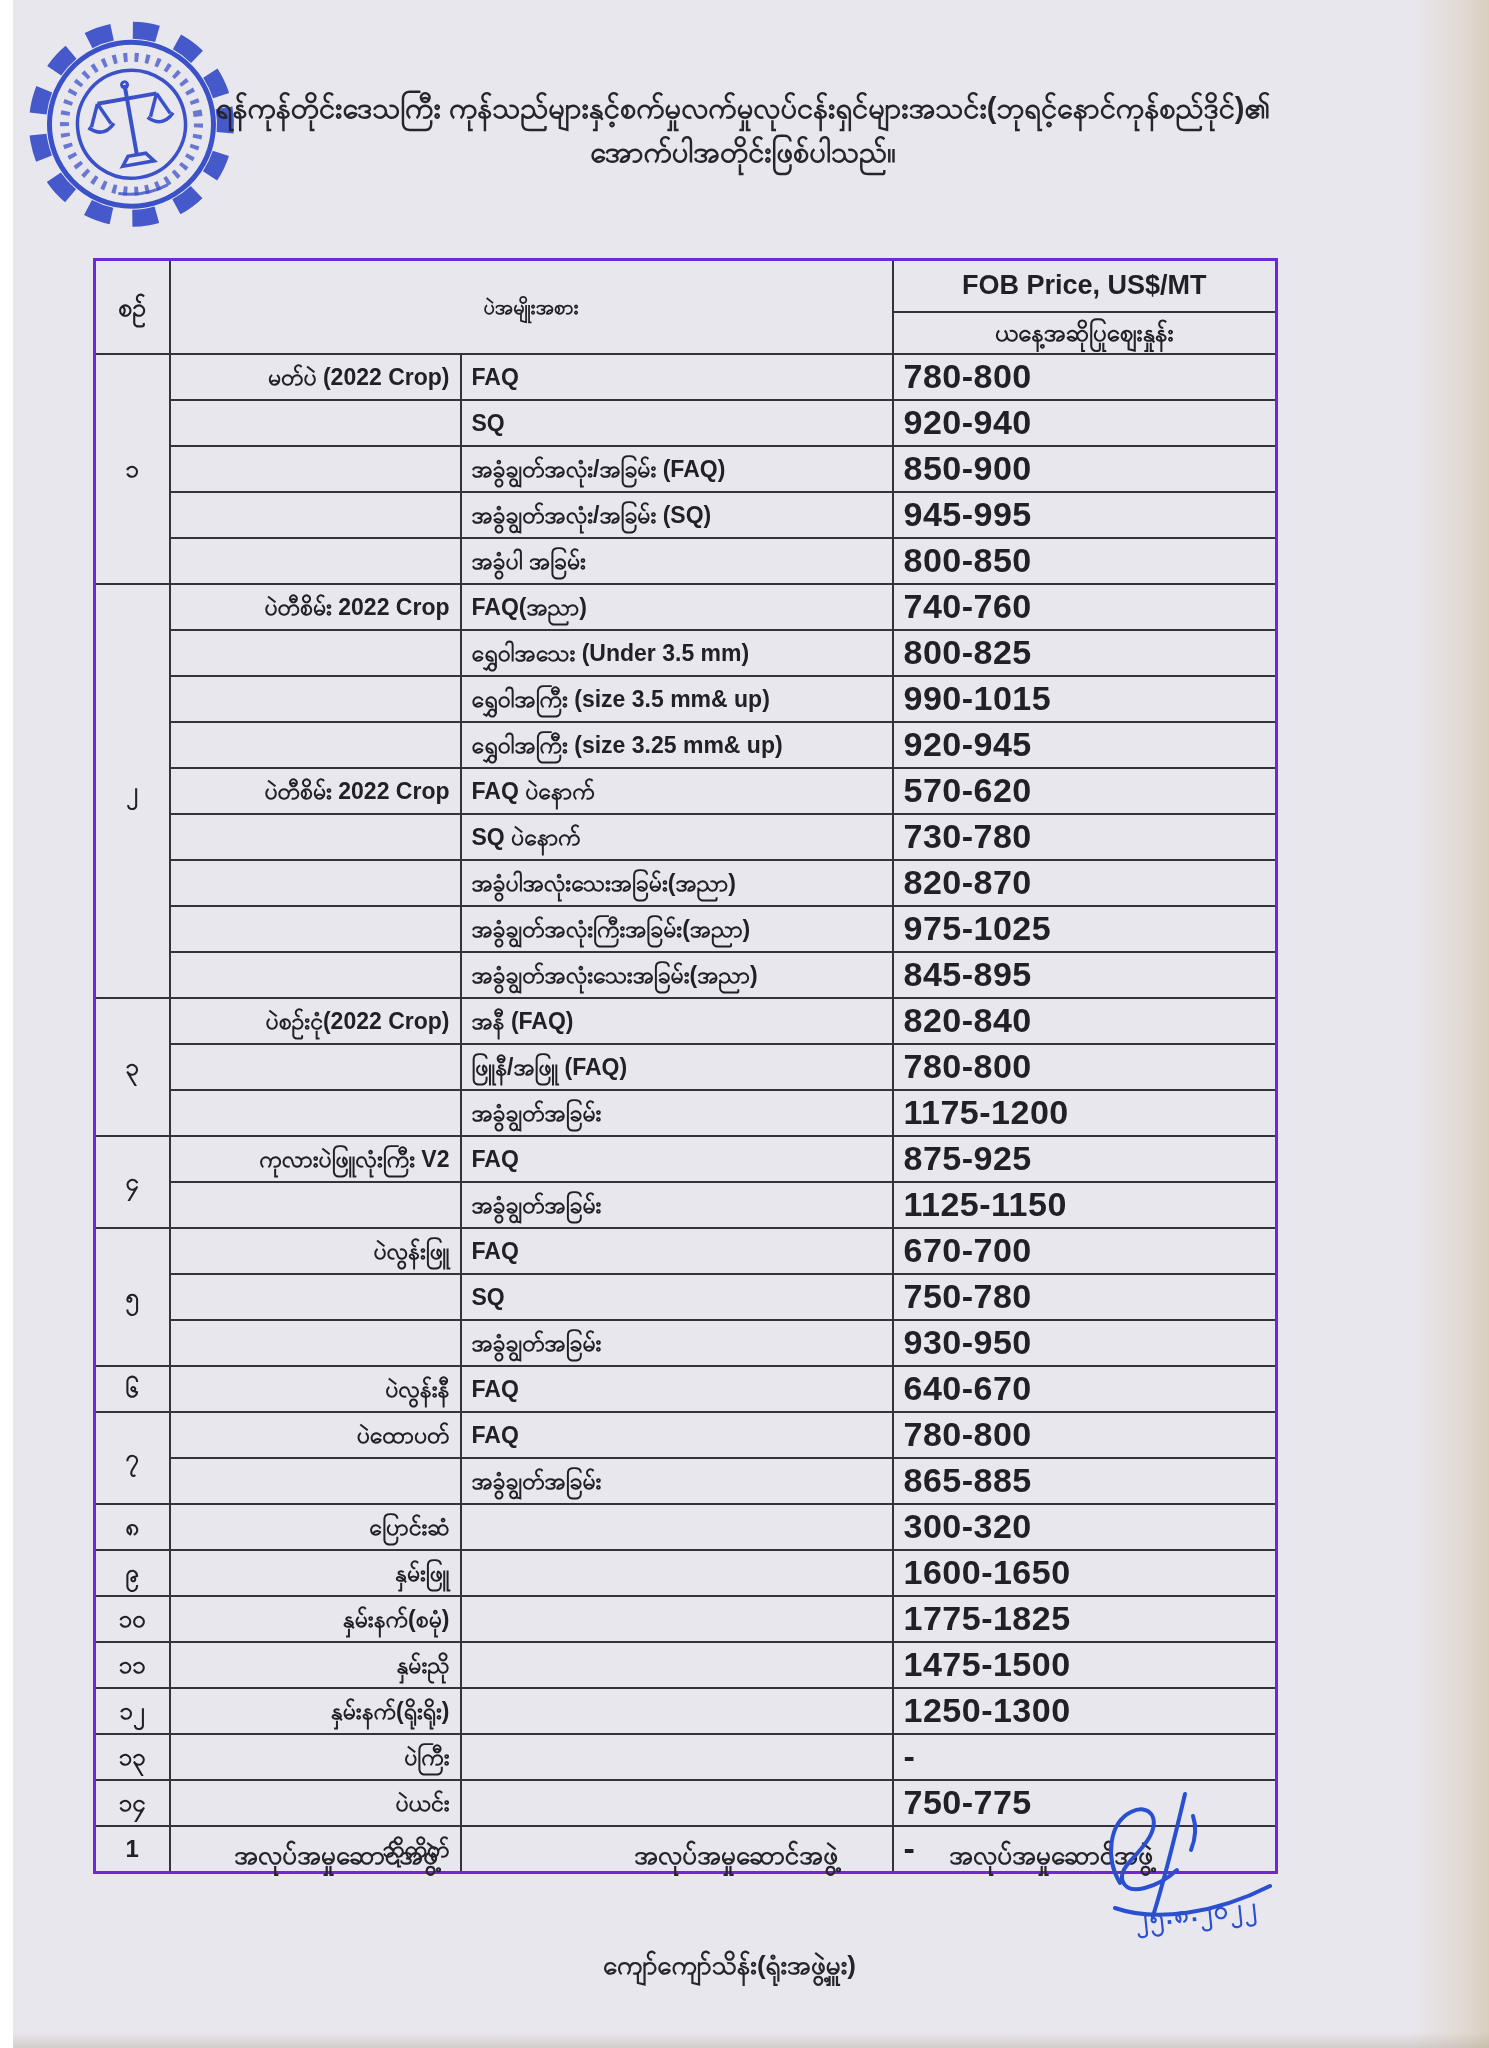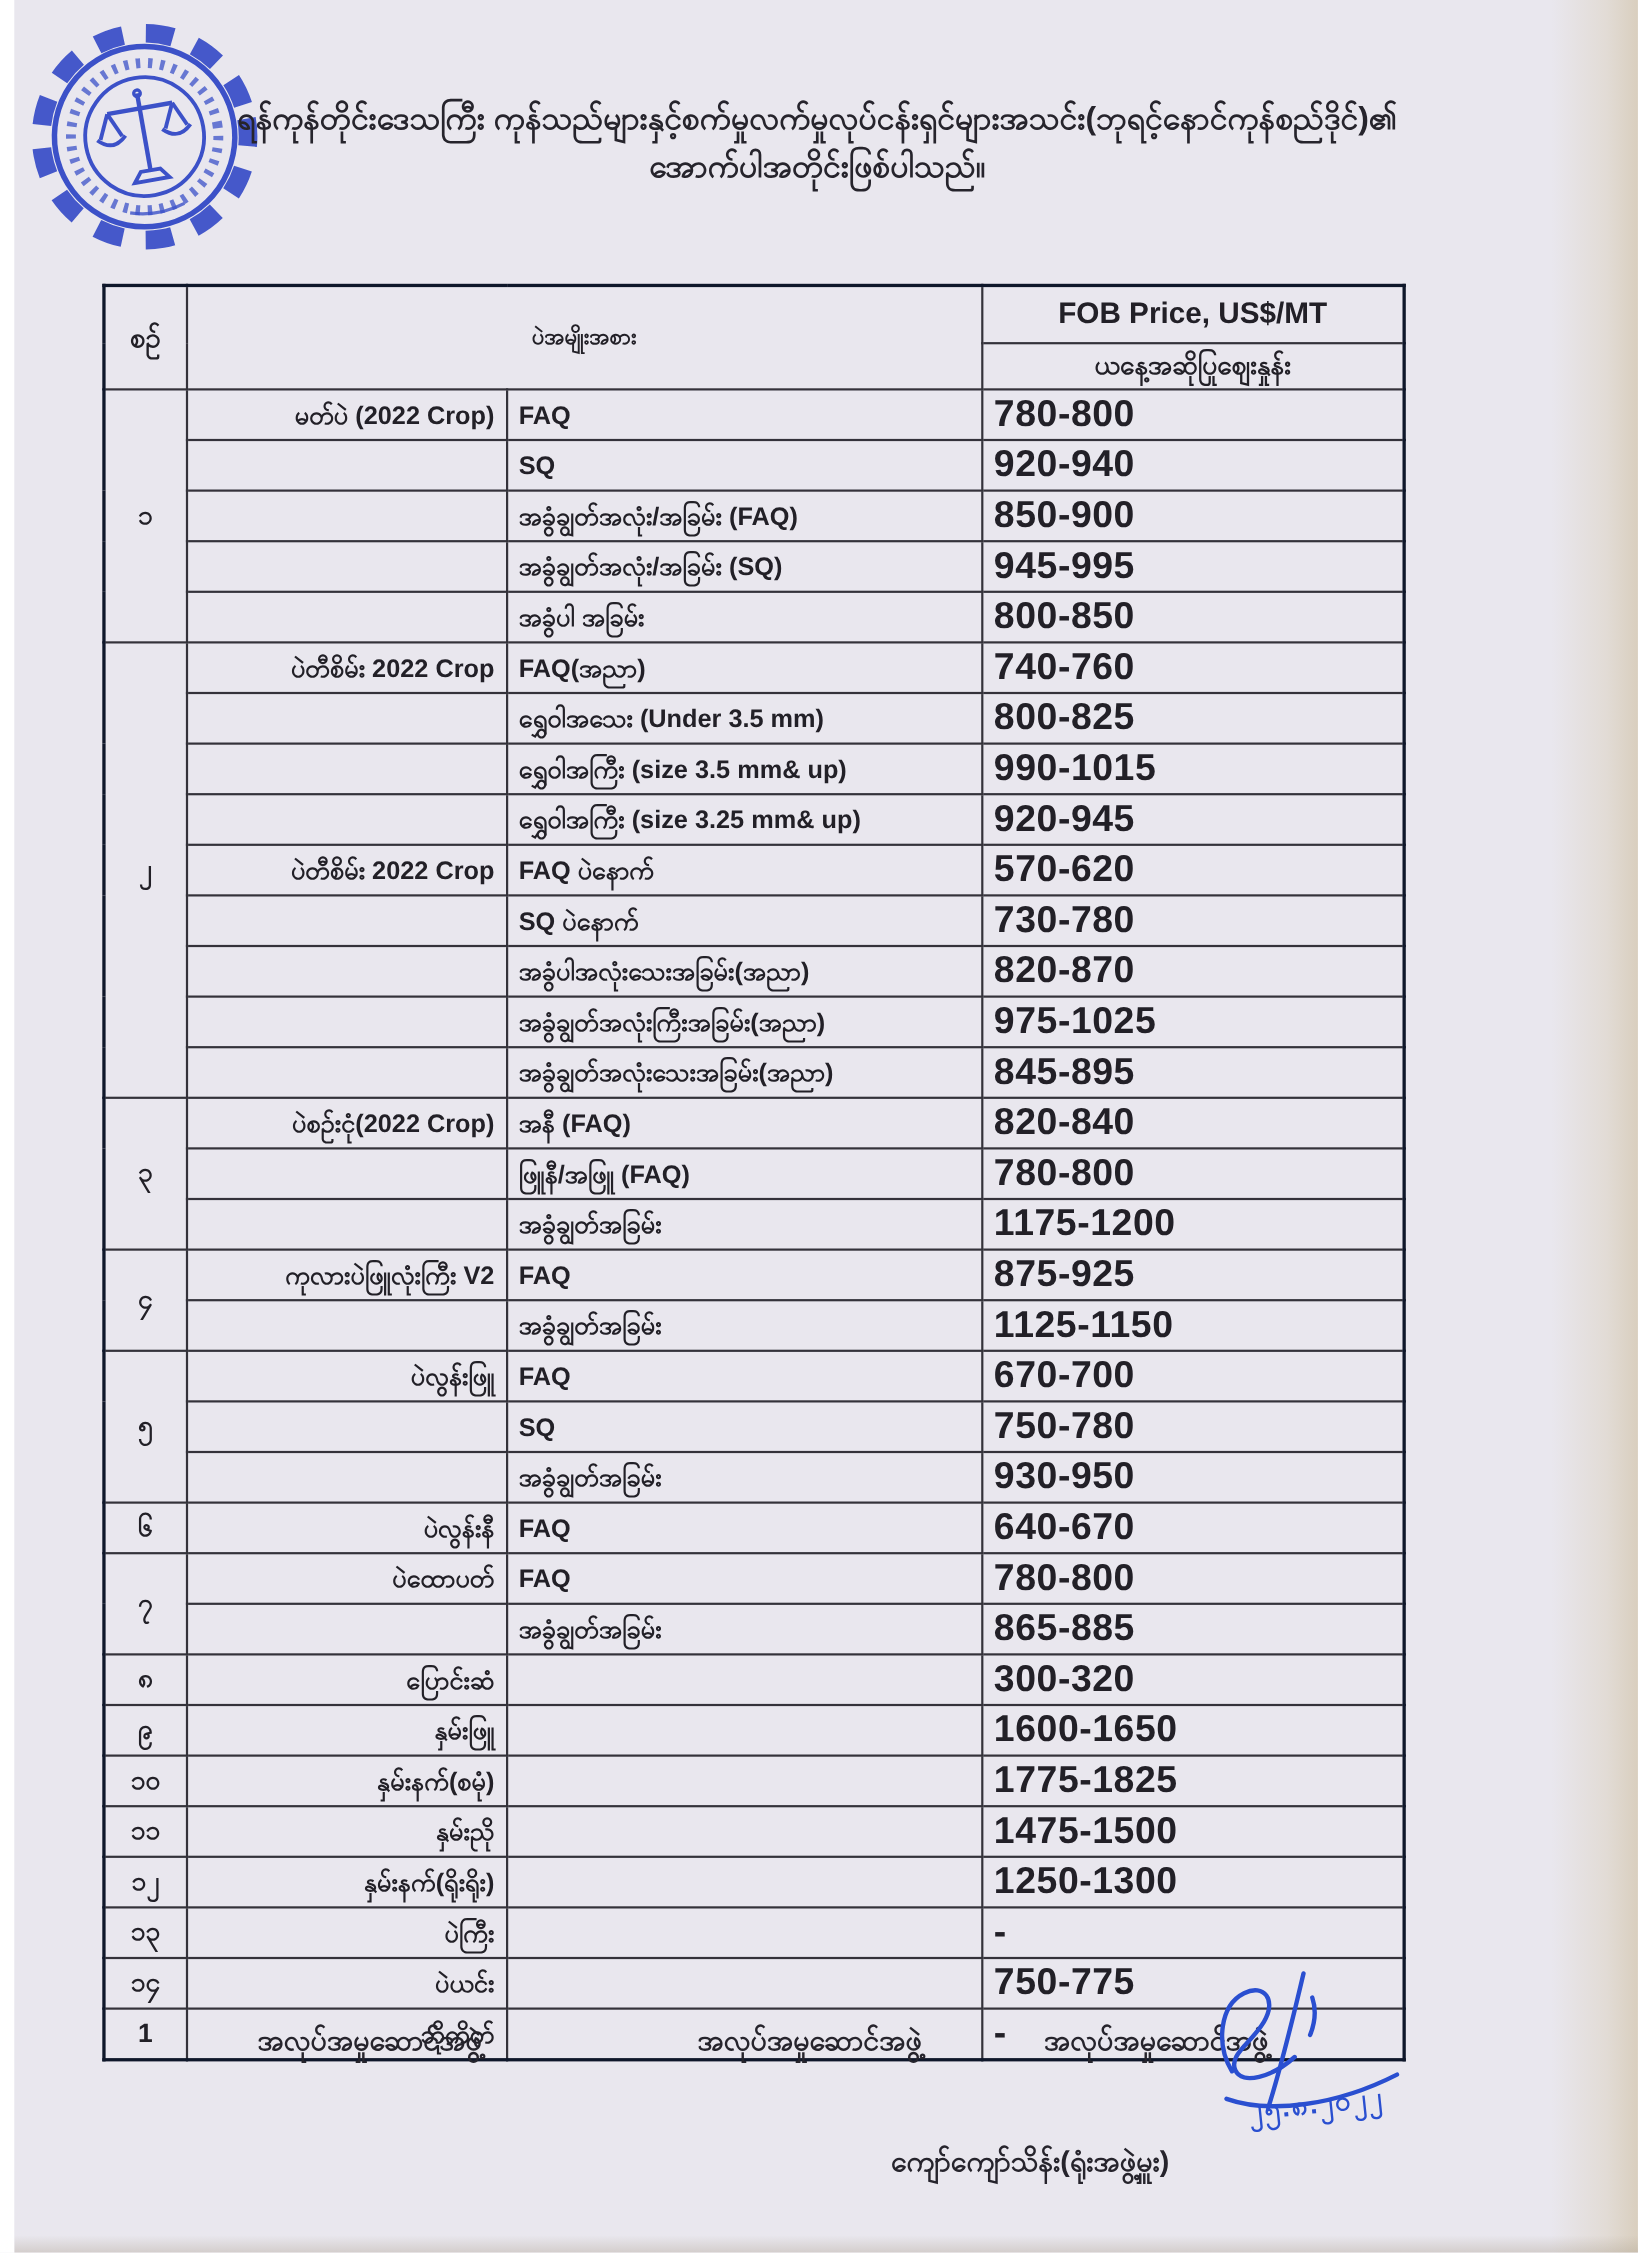--- a/index.html
+++ b/index.html
@@ -29,21 +29,21 @@
     position:absolute;top:86px;left:30px;width:1400px;
     text-align:center;font-weight:700;font-size:29px;line-height:44px;
     color:#26242c;
   }
   
   .stamp{position:absolute;left:2px;top:-6px;width:236px;height:266px;transform:rotate(-10deg);opacity:.92;}
   
   table.price{
     position:absolute;left:80px;top:258px;
     width:1182px;border-collapse:collapse;table-layout:fixed;
-    border:3px solid #0f172a;
+    border:3px solid #6d28d9;
   }
   table.price th, table.price td{
     border:2px solid #34323a;
     padding:0 10px;
     white-space:nowrap;
     overflow:hidden;
     vertical-align:middle;
     line-height:1.15;
   }
   th.h-no{width:75px;font-size:25px;font-weight:700;text-align:center;}
@@ -63,21 +63,21 @@
   .committee.c1{left:105px;top:1838px;}
   .committee.c2{left:505px;top:1838px;}
   .committee.c3{left:820px;top:1838px;}
   .signature{position:absolute;left:1052px;top:1788px;width:260px;height:170px;}
   .sign-date{
     position:absolute;left:1122px;top:1896px;
     color:#2a4fd0;font-size:25px;font-weight:700;transform:rotate(-6deg);
     letter-spacing:2px;
   }
   .signatory{
-    position:absolute;left:590px;top:1948px;width:460px;text-align:right;
+    position:absolute;left:590px;top:1948px;width:460px;text-align:left;
     font-size:26px;font-weight:700;color:#26242c;
   }
 </style>
 </head>
 <body>
 
 <div class="page">
 
   <div class="stamp">
     <svg width="236" height="266" viewBox="0 0 236 266">

